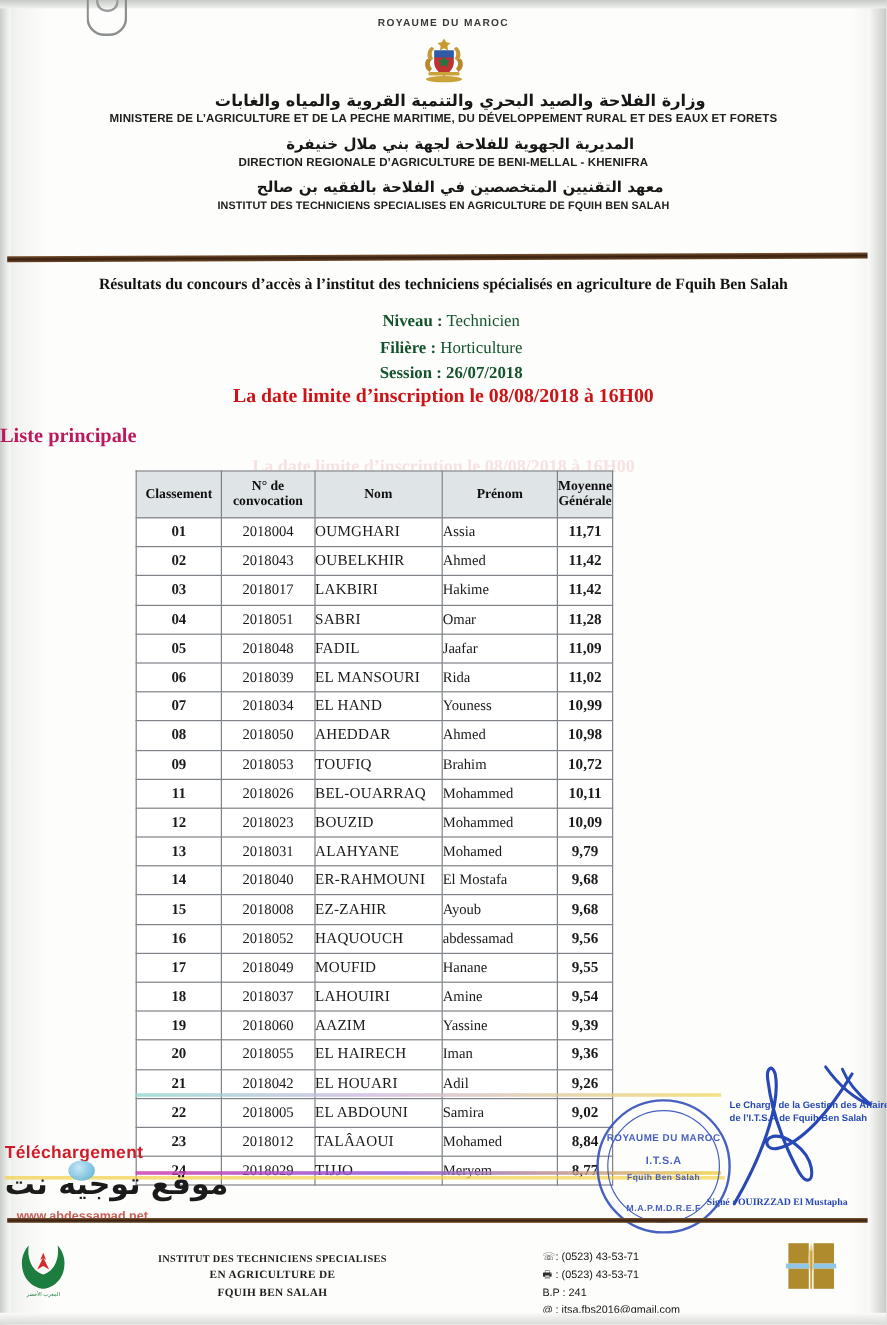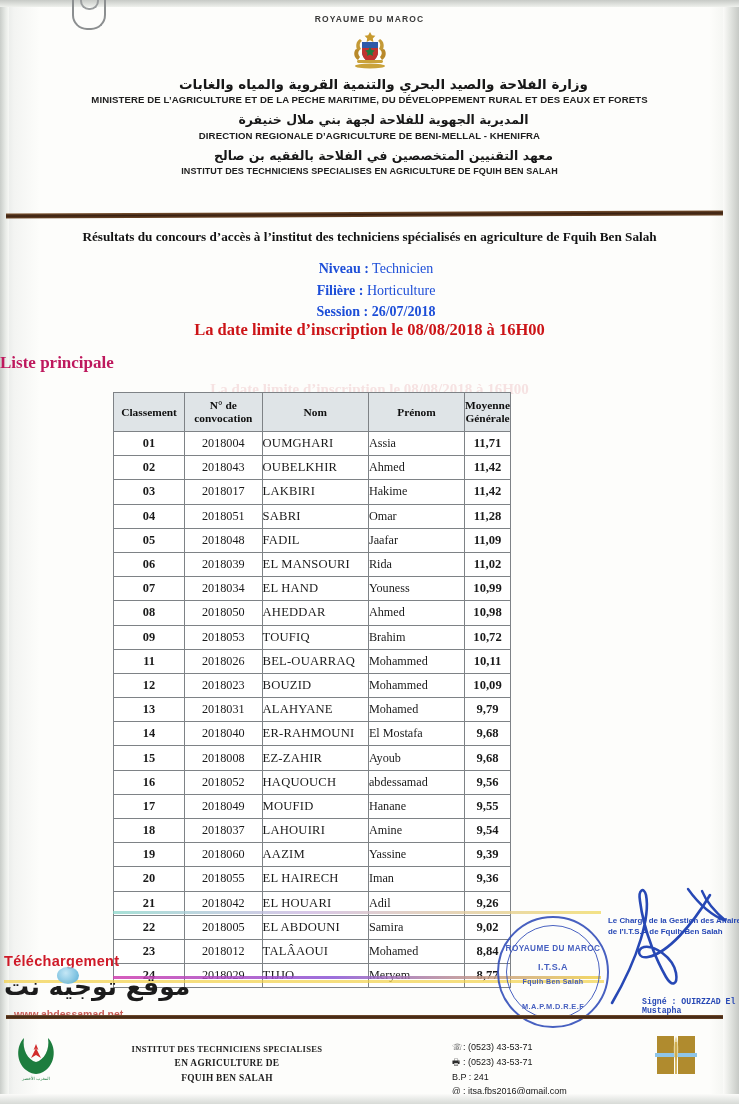--- a/index.html
+++ b/index.html
@@ -124,21 +124,21 @@
     font-weight: bold;
     font-size: 13.2px;
     color: #131313;
   }
   .meta {
     position:absolute;
     left: 13px; right: 0; top: 258px;
     text-align:center;
     font-size: 14px;
     line-height: 1.55;
-    color:#1d4ed8;
+    color:#14532d;
   }
   .meta b { font-weight: bold; }
   .deadline {
     position:absolute;
     left:0; right:0; top: 320px;
     text-align:center;
     color:#cc1417;
     font-weight: bold;
     font-size: 16.5px;
   }
@@ -230,26 +230,25 @@
     width: 150px;
     color:#2748b5;
     font-family:"Liberation Sans", sans-serif;
     font-size:7.9px;
     font-weight:bold;
     line-height:1.45;
     pointer-events:none;
   }
   .sig-name {
     position:absolute;
-    left: 618px; top: 997px;
+    left: 589px; top: 997px;
     color:#2748b5;
-    font-family:Liberation Mono, monospace;
+    font-family:Liberation Serif, serif;
     font-size:8.2px;
     font-weight:bold;
-    padding-left:24px;
   }
   .squiggle {
     position:absolute;
     left:592px; top:885px;
     width:150px; height:125px;
     pointer-events:none;
   }
 
   
   .wm-tel {

